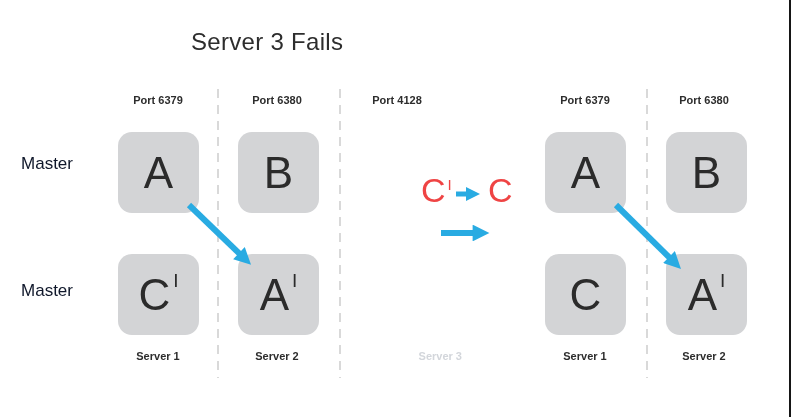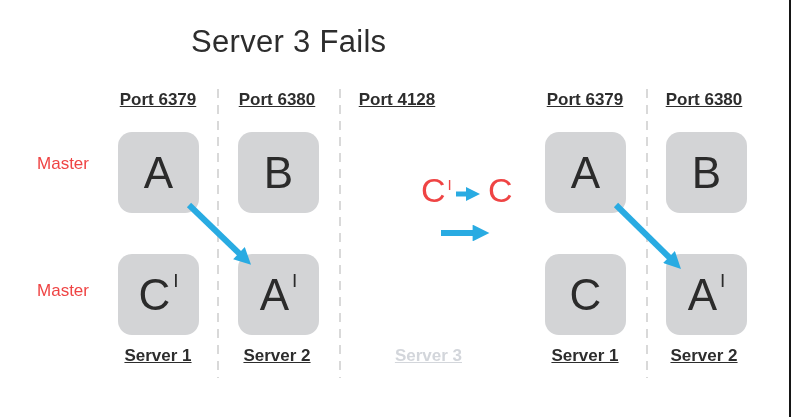--- a/index.html
+++ b/index.html
@@ -2,29 +2,29 @@
 <html><head>
 <meta charset="utf-8">
 <style>
   html,body { margin:0; padding:0; background:#ffffff; }
   .canvas {
     position:relative; width:794px; height:417px; background:#ffffff;
     font-family:"Liberation Sans", sans-serif; overflow:hidden;
   }
   .title {
     position:absolute; left:191px; top:26px;
-    font-size:31px; line-height:32px; color:#2d2d2d; letter-spacing:0.3px;
+    font-size:24px; line-height:32px; color:#2d2d2d; letter-spacing:0.3px;
   }
   .row-label {
-    position:absolute; left:24px; width:78px; text-align:center;
-    font-size:17px; line-height:18px; color:#ef4444;
+    position:absolute; left:8px; width:78px; text-align:center;
+    font-size:17px; line-height:18px; color:#0f172a;
   }
   .col-label {
     position:absolute; width:130px; text-align:center;
-    font-size:17px; line-height:16px; font-weight:bold; color:#2d2d2d;text-decoration:underline;
+    font-size:11px; line-height:16px; font-weight:bold; color:#2d2d2d;
   }
   .port-label   { top:92px; }
   .server-label { top:348px; }
   .muted        { color:#d3d6db;text-align:right; }
   .dash {
     position:absolute; top:89px; height:289px; width:2px;
     background:repeating-linear-gradient(to bottom,#d9d9d9 0 9px, rgba(0,0,0,0) 9px 16px);
   }
   .box {
     position:absolute; width:81px; height:81px; background:#d3d4d6;

